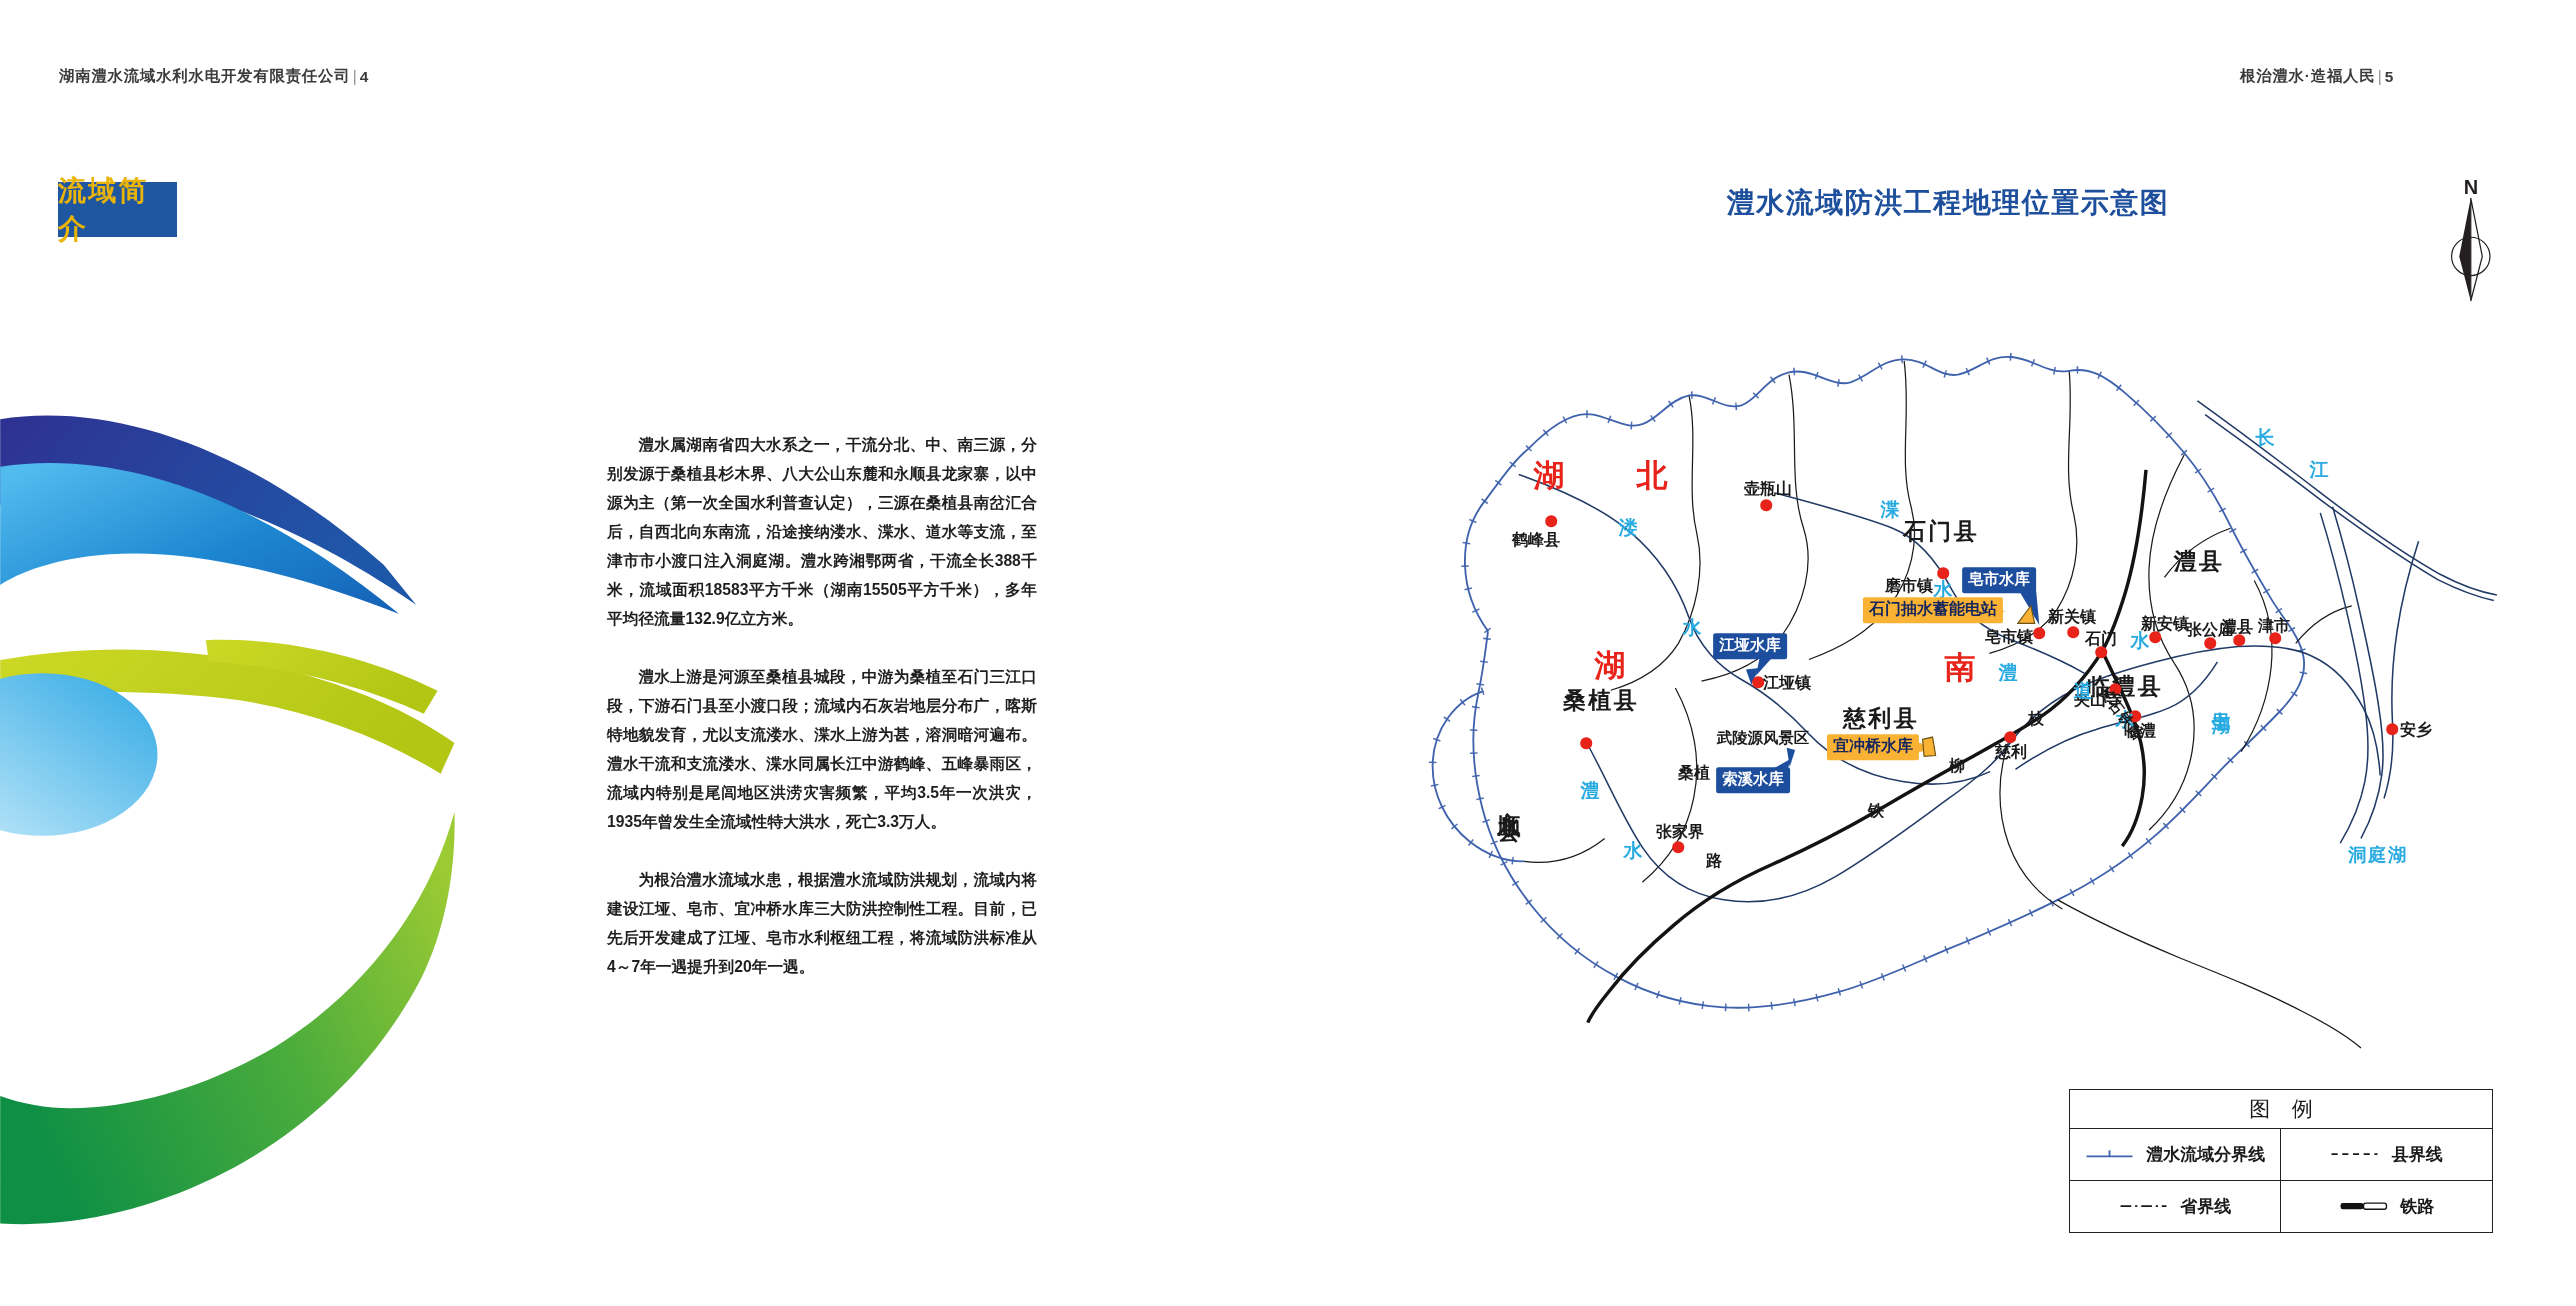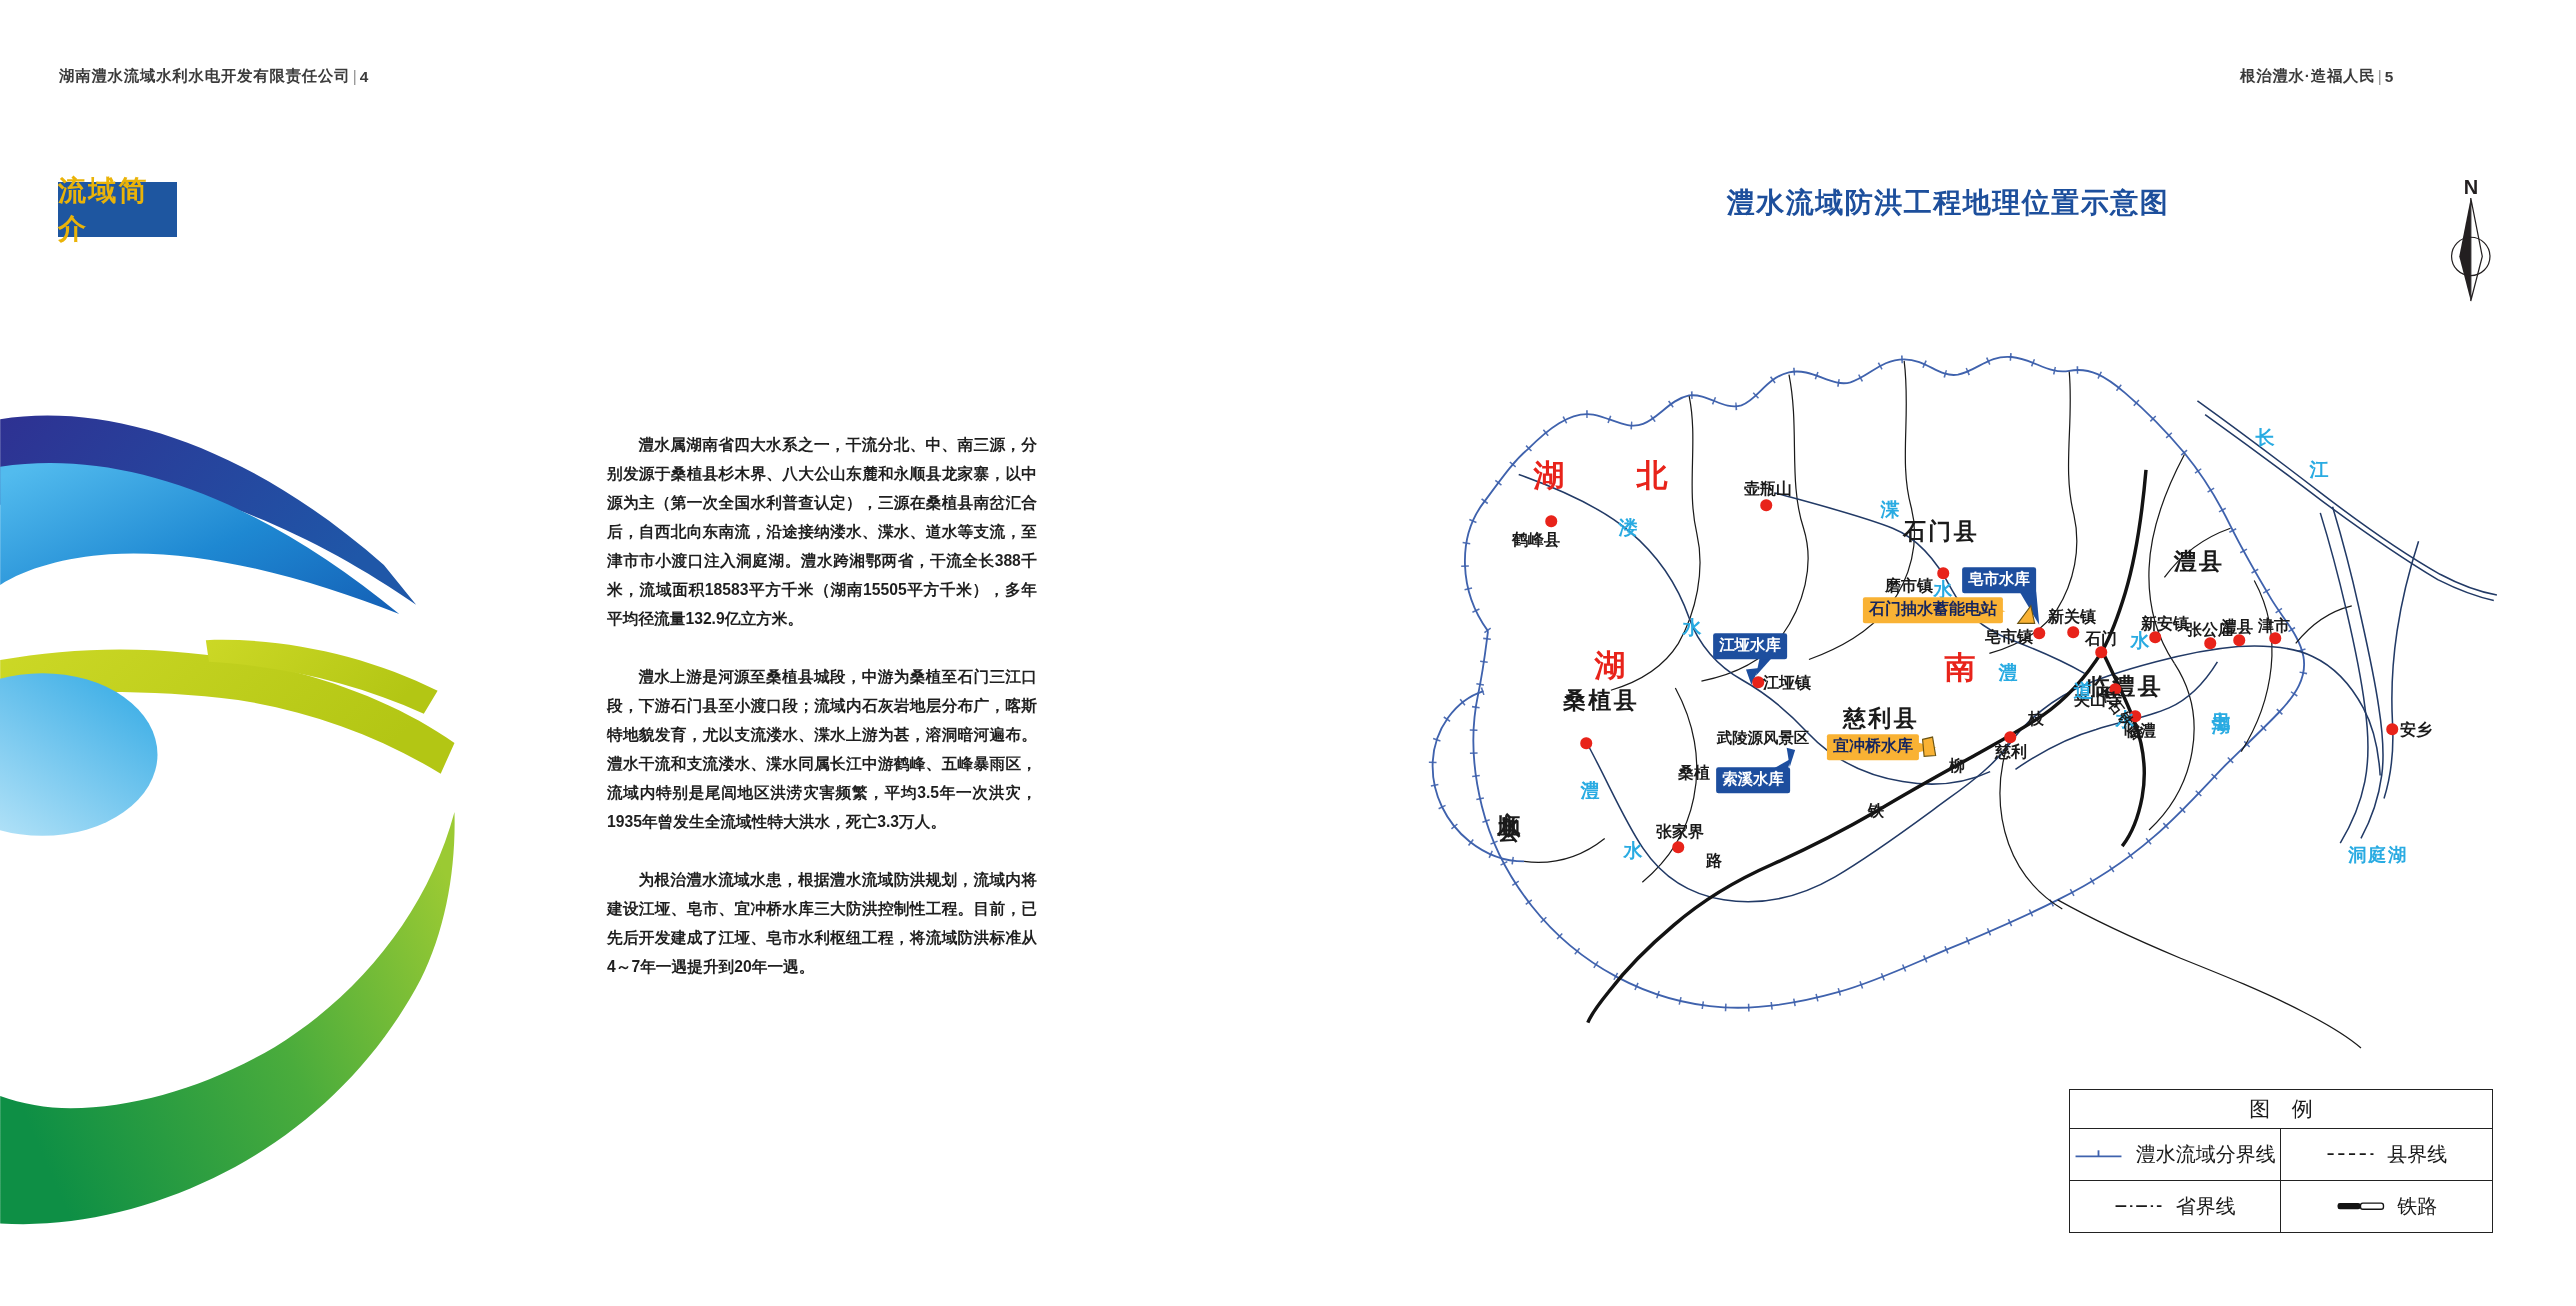--- a/index.html
+++ b/index.html
@@ -55,21 +55,21 @@
   
   .legend{position:absolute;left:2069px;top:1089px;width:424px;height:144px;
     border:1.5px solid #222;box-sizing:border-box;background:#fff;}
   .legend .lg-title{height:38px;border-bottom:1.5px solid #222;display:flex;align-items:center;
     justify-content:center;font-size:21px;font-weight:normal;color:var(--ink);letter-spacing:21.5px;text-indent:21.5px;}
   .legend .lg-grid{display:grid;grid-template-columns:1fr 1fr;grid-template-rows:1fr 1fr;height:103px;}
   .legend .lg-cell{display:flex;align-items:center;justify-content:center;gap:12.3px;
     border-right:1.5px solid #222;border-bottom:1.5px solid #222;}
   .legend .lg-cell:nth-child(2n){border-right:none;}
   .legend .lg-cell:nth-child(n+3){border-bottom:none;}
-  .legend .lg-label{font-size:20px;font-weight:normal;color:var(--ink);}
+  .legend .lg-label{font-size:17px;font-weight:bold;color:var(--ink);}
 </style>
 </head>
 <body>
 
 <div id="stage">
 
   <div class="pg-header" style="left:59px;">
     <span>湖南澧水流域水利水电开发有限责任公司</span>
     <span class="divider">|</span>
     <span class="pageno">4</span>

